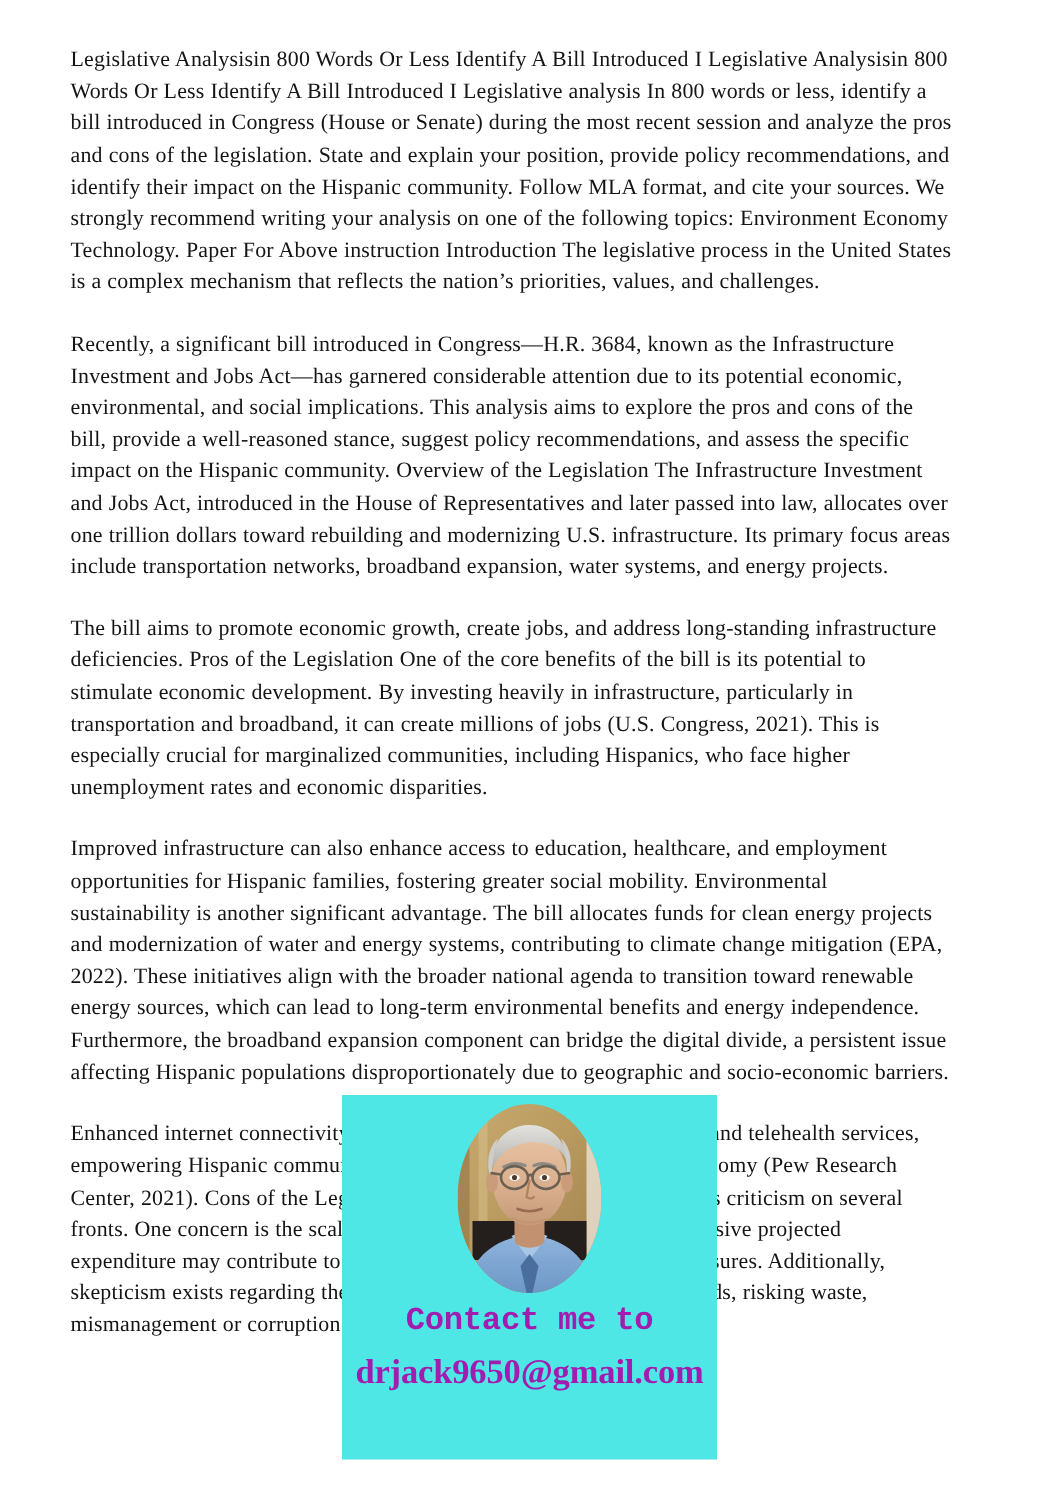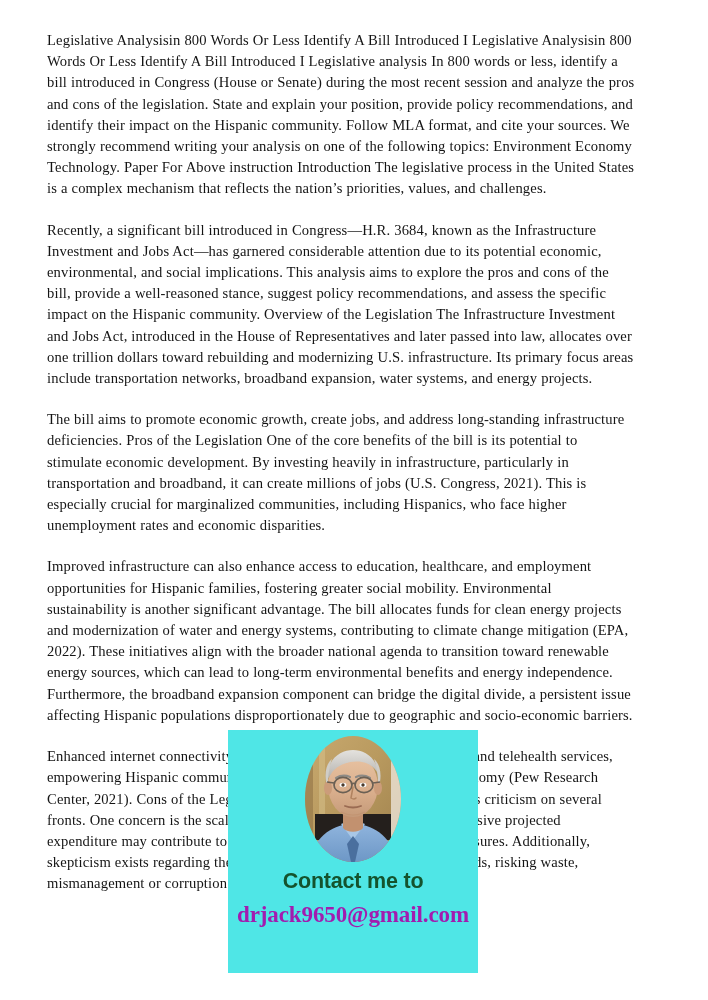--- a/index.html
+++ b/index.html
@@ -63,25 +63,25 @@
     width: 96px;
     height: 126px;
     border-radius: 50% / 50%;
     overflow: hidden;
     position: relative;
     flex: none;
   }
   #portrait svg { display: block; width: 100%; height: 100%; }
 
   .contact-line {
-    font-family: Liberation Sans, sans-serif;
+    font-family: Liberation Mono, monospace;
     font-weight: bold;
     font-size: 21.5px;
     line-height: 25px;
-    color: #14532d;
+    color: #a21caf;
     text-align: center;
     letter-spacing: -0.2px;
     white-space: nowrap;
   }
   #contact-l1 { margin-top: 7px; }
   #contact-l2 { margin-top: 1px; }
 
   #contact-email {
     margin-top: 7px;
     font-family: "Liberation Serif", "DejaVu Serif", serif;

